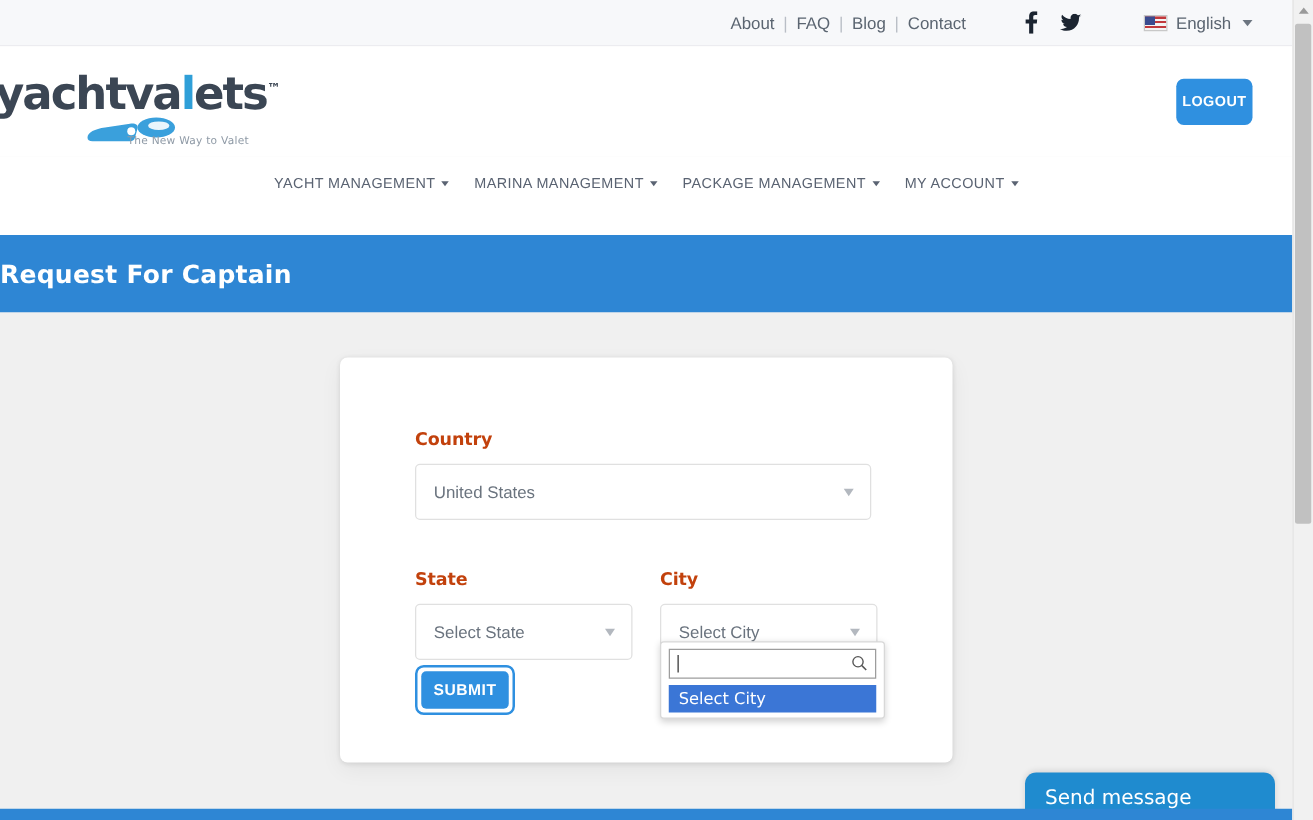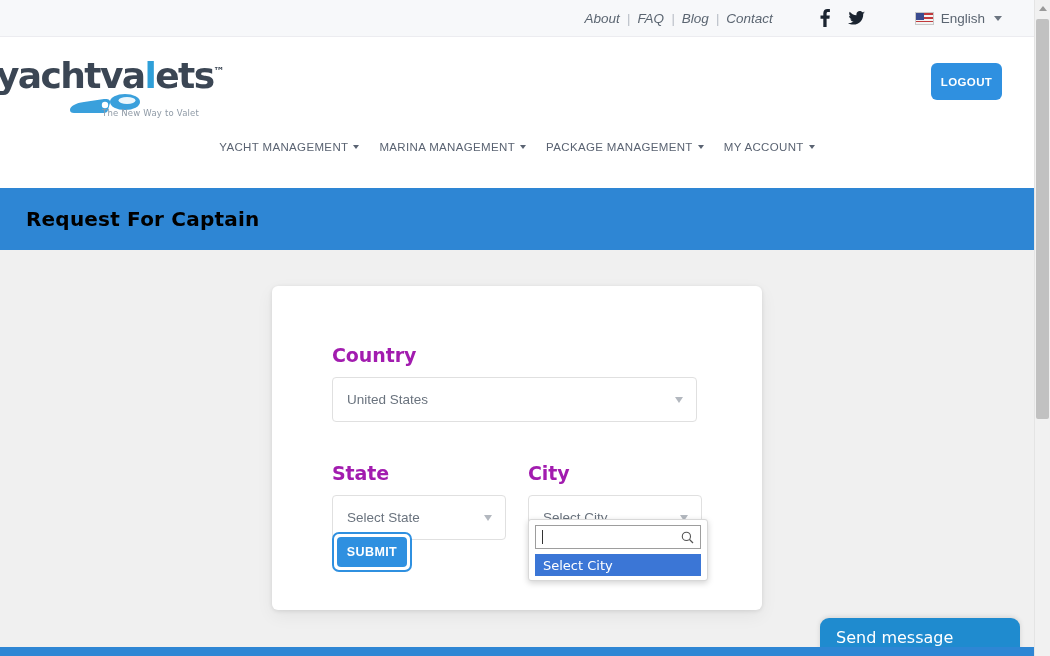--- a/index.html
+++ b/index.html
@@ -28,21 +28,21 @@
     width: 1034px; height: 37px;
     background: #f7f8fa;
     border-bottom: 1px solid #ececf0;
   }
   .topbar-inner {
     position: absolute; right: 0; top: 0;
     height: 36px;
     display: flex; align-items: center; gap: 0;
     padding-right: 32px;
   }
-  .toplinks { display: flex; align-items: center; font-size: 13.5px; color: #5b6571; font-style: italic; }
+  .toplinks { display: flex; align-items: center; font-size: 13.5px; color: #5b6571; }
   .toplinks a { color: #5b6571; text-decoration: none; padding: 0 3px; }
   .toplinks .sep { color: #b9bec6; padding: 0 4px; }
   .social { display: flex; align-items: center; gap: 18px; margin-left: 44px; }
   .social svg { display: block; }
   .lang { display: flex; align-items: center; gap: 7px; margin-left: 50px;
           font-size: 13.5px; color: #5b6571; }
   .flag { width: 19px; height: 13px; position: relative; display: inline-block;
           background: #fff; border: 0.5px solid #c8c8c8; overflow: hidden; }
   .flag .stripes { position: absolute; inset: 0;
     background: repeating-linear-gradient(to bottom,
@@ -68,21 +68,21 @@
   .logo-text .lblue { color: #2f9fd8; }
   .logo-tm { font-size: 11px; vertical-align: super; letter-spacing: 0; font-weight: 700;}
   .logo-swoosh { position: absolute; left: 68px; top: 44px; width: 95px; height: 22px; }
   .logo-tag {
     position: absolute; left: 102px; top: 59px;
     font-size: 8.5px; color: #8f9aa6; letter-spacing: .2px;
     font-family: "DejaVu Sans", sans-serif;
   }
   .logout-btn {
     position: absolute; right: 32px; top: 26px;
-    width: 71px; height: 37px; border-radius: 6px;
+    width: 61px; height: 37px; border-radius: 6px;
     background: #2f90e0; color: #fff; border: none;
     font-size: 11.5px; font-weight: 600; letter-spacing: .4px;
     cursor: pointer; font-family: "Liberation Sans", sans-serif;
   }
 
   
   .nav {
     position: absolute; left: 0; top: 125px;
     width: 1034px; height: 63px; background: #fff;
     display: flex; justify-content: center; align-items: flex-start;
@@ -98,39 +98,39 @@
     border-right: 3.5px solid transparent; border-top: 4.5px solid #5a6372; }
 
   
   .banner {
     position: absolute; left: 0; top: 188px;
     width: 1034px; height: 62px;
     background: #2e86d4;
     display: flex; align-items: center;
   }
   .banner h1 {
-    margin-left: 26px; color: #000000; font-size: 20px; font-weight: 700;
+    color: #ffffff; font-size: 20px; font-weight: 700;
     letter-spacing: .2px; font-family: "DejaVu Sans", sans-serif;
   }
 
   
   .content {
     position: absolute; left: 0; top: 250px;
     width: 1034px; height: 397px;
     background: #f0f0f0;
   }
   .card {
     position: absolute; left: 272px; top: 36px;
     width: 490px; height: 324px;
     background: #fff; border-radius: 6px;
     box-shadow: 0 1px 4px rgba(0,0,0,.10), 0 6px 18px rgba(0,0,0,.055);
   }
   .form { position: absolute; left: 60px; top: 58px; width: 370px; }
   .flabel {
-    font-size: 19px; font-weight: 700; color: #a21caf;
+    font-size: 14px; font-weight: 700; color: #c2410c;
     font-family: "DejaVu Sans", sans-serif; letter-spacing: -.1px;
   }
   .select {
     position: relative; height: 45px; background: #fff;
     border: 1px solid #e0e0e0; border-radius: 4px;
     display: flex; align-items: center;
     padding: 0 14px; margin-top: 11px;
     font-size: 13.5px; color: #6a737e; cursor: pointer;
   }
   .select .arrow {

